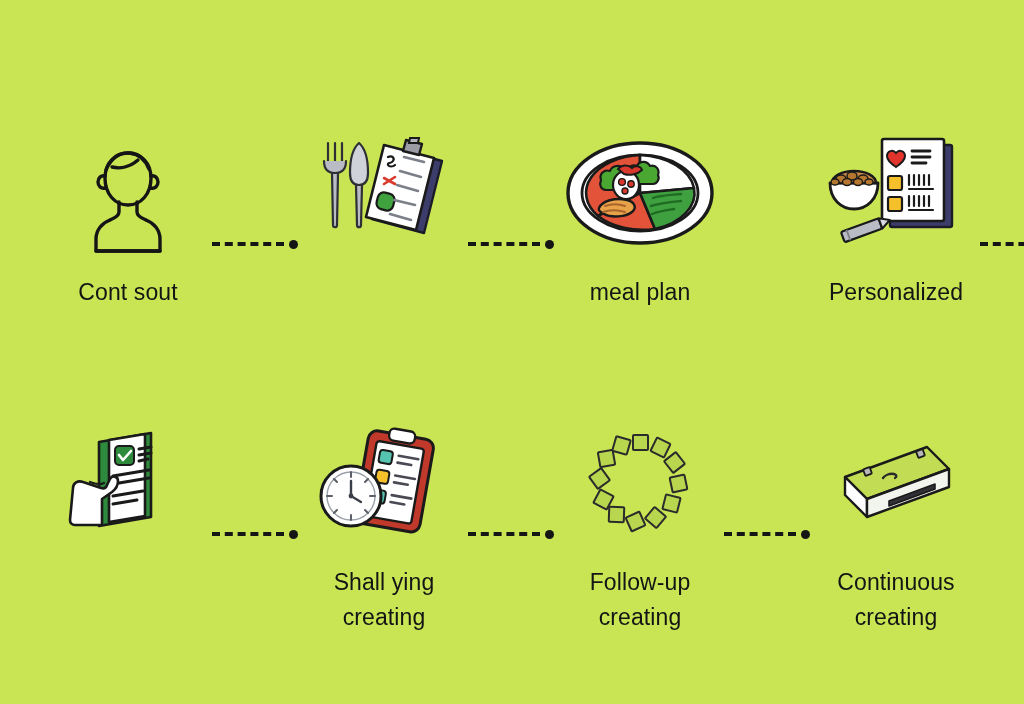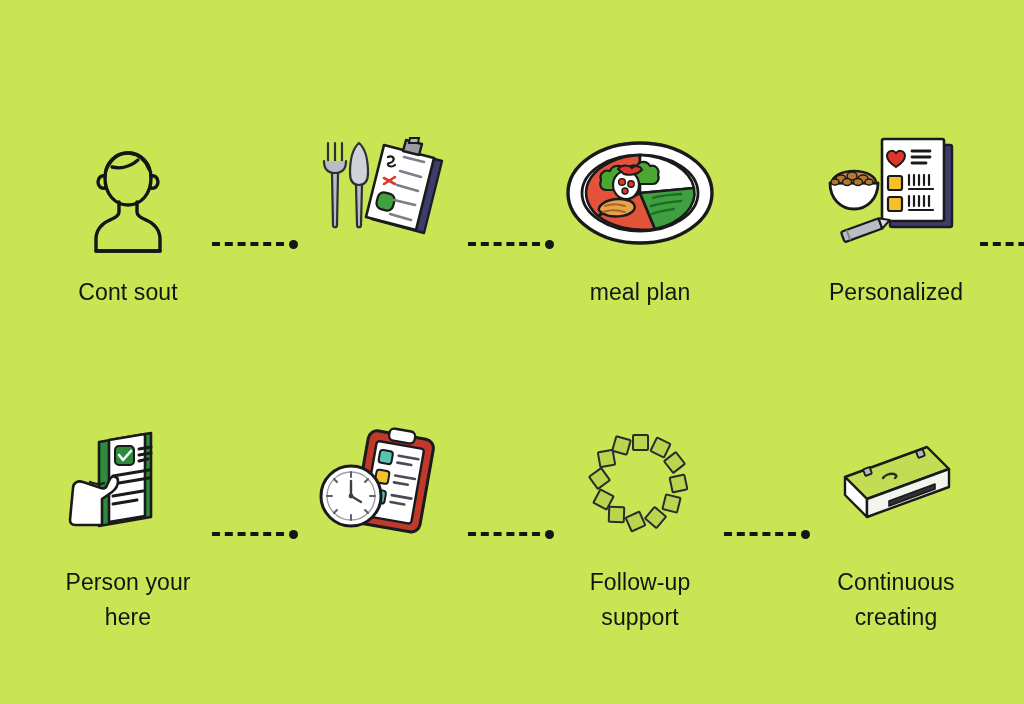--- a/index.html
+++ b/index.html
@@ -267,22 +267,20 @@
           <g stroke="#1a1a1a" stroke-width="3" stroke-linecap="round">
             <path d="M76 25l12-2M76 31l12-2M76 37l9-2"></path>
             <path d="M50 52l36-6M50 60l36-6"></path>
             <path d="M50 72l30-5M50 80l24-4"></path>
           </g>
 
           <path d="M10 64c0-5 5-8 10-6l18 6c3 1 5 0 6-3l3-6c2-4 8-3 8 2 0 4-2 8-6 11l-10 7v26H12c-3 0-5-2-5-5z" fill="#ffffff" stroke="#1a1a1a" stroke-width="2.6" stroke-linejoin="round"></path>
           <path d="M27 58c5 2 10 3 14 1" fill="none" stroke="#1a1a1a" stroke-width="2.2" stroke-linecap="round"></path>
         </svg>
       </div>
-      <div class="step-label">Person your
-here</div>
       <div class="connector">
         <span class="dashes"></span>
         <span class="enddot"></span>
       </div>
     </div>
 
     <div class="step">
       <div class="icon-box">
         <svg width="135" height="120" viewBox="0 0 135 120">
 
@@ -307,20 +305,22 @@
             <path d="M34 48v5M34 91v5M10 72h5M53 72h5"></path>
             <path d="M17 55l3 3M51 55l-3 3M17 89l3-3M51 89l-3-3"></path>
           </g>
           <g stroke="#3a3f48" stroke-width="2.4" stroke-linecap="round">
             <path d="M34 72V57"></path>
             <path d="M34 72l10 6"></path>
           </g>
           <circle cx="34" cy="72" r="2.4" fill="#3a3f48"></circle>
         </svg>
       </div>
+      <div class="step-label">Shall ying
+creating</div>
       <div class="connector">
         <span class="dashes"></span>
         <span class="enddot"></span>
       </div>
     </div>
 
     <div class="step">
       <div class="icon-box">
         <svg width="110" height="110" viewBox="0 0 110 110">
           <g fill="#b9d64f" stroke="#2b2b2b" stroke-width="2">
@@ -333,21 +333,21 @@
             <rect x="43" y="85" width="15" height="15" rx="1" transform="rotate(156 50.5 92.5)"></rect>
             <rect x="24" y="78" width="15" height="15" rx="1" transform="rotate(182 31.5 85.5)"></rect>
             <rect x="11" y="63" width="15" height="15" rx="1" transform="rotate(208 18.5 70.5)"></rect>
             <rect x="7" y="42" width="15" height="15" rx="1" transform="rotate(234 14.5 49.5)"></rect>
             <rect x="14" y="22" width="15" height="15" rx="1" transform="rotate(260 21.5 29.5)"></rect>
             <rect x="29" y="9" width="15" height="15" rx="1" transform="rotate(286 36.5 16.5)"></rect>
           </g>
         </svg>
       </div>
       <div class="step-label">Follow-up
-support</div>
+creating</div>
       <div class="connector">
         <span class="dashes"></span>
         <span class="enddot"></span>
       </div>
     </div>
 
     <div class="step">
       <div class="icon-box">
         <svg width="130" height="110" viewBox="0 0 130 110">
 

